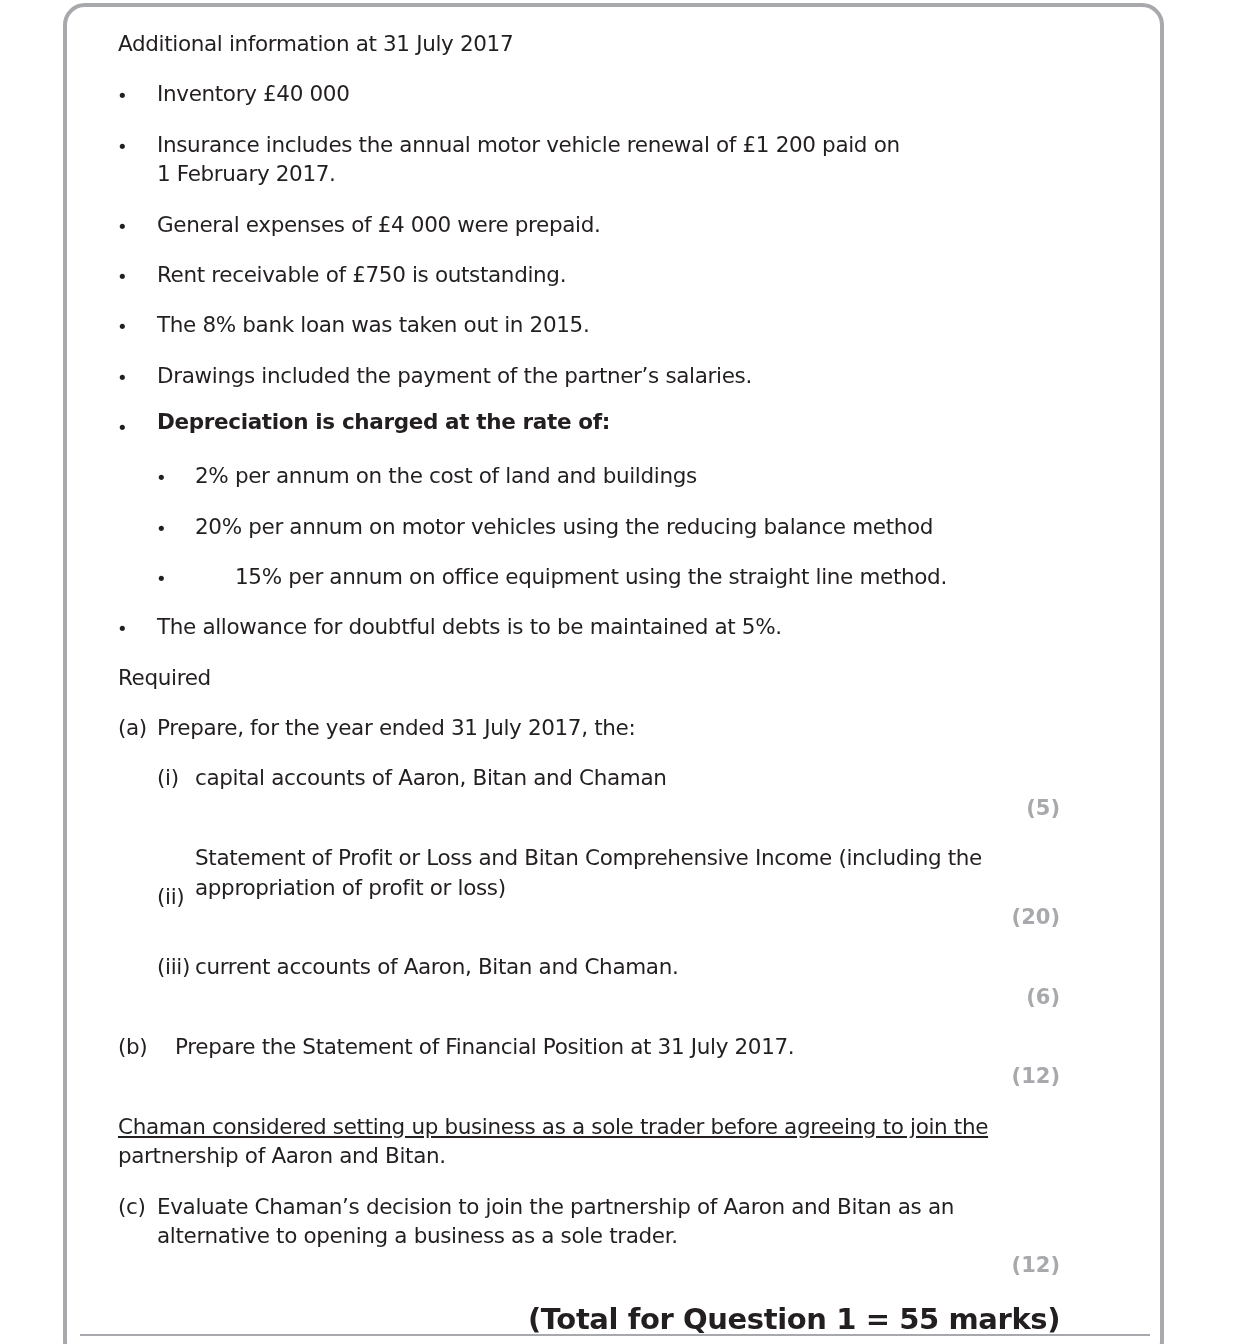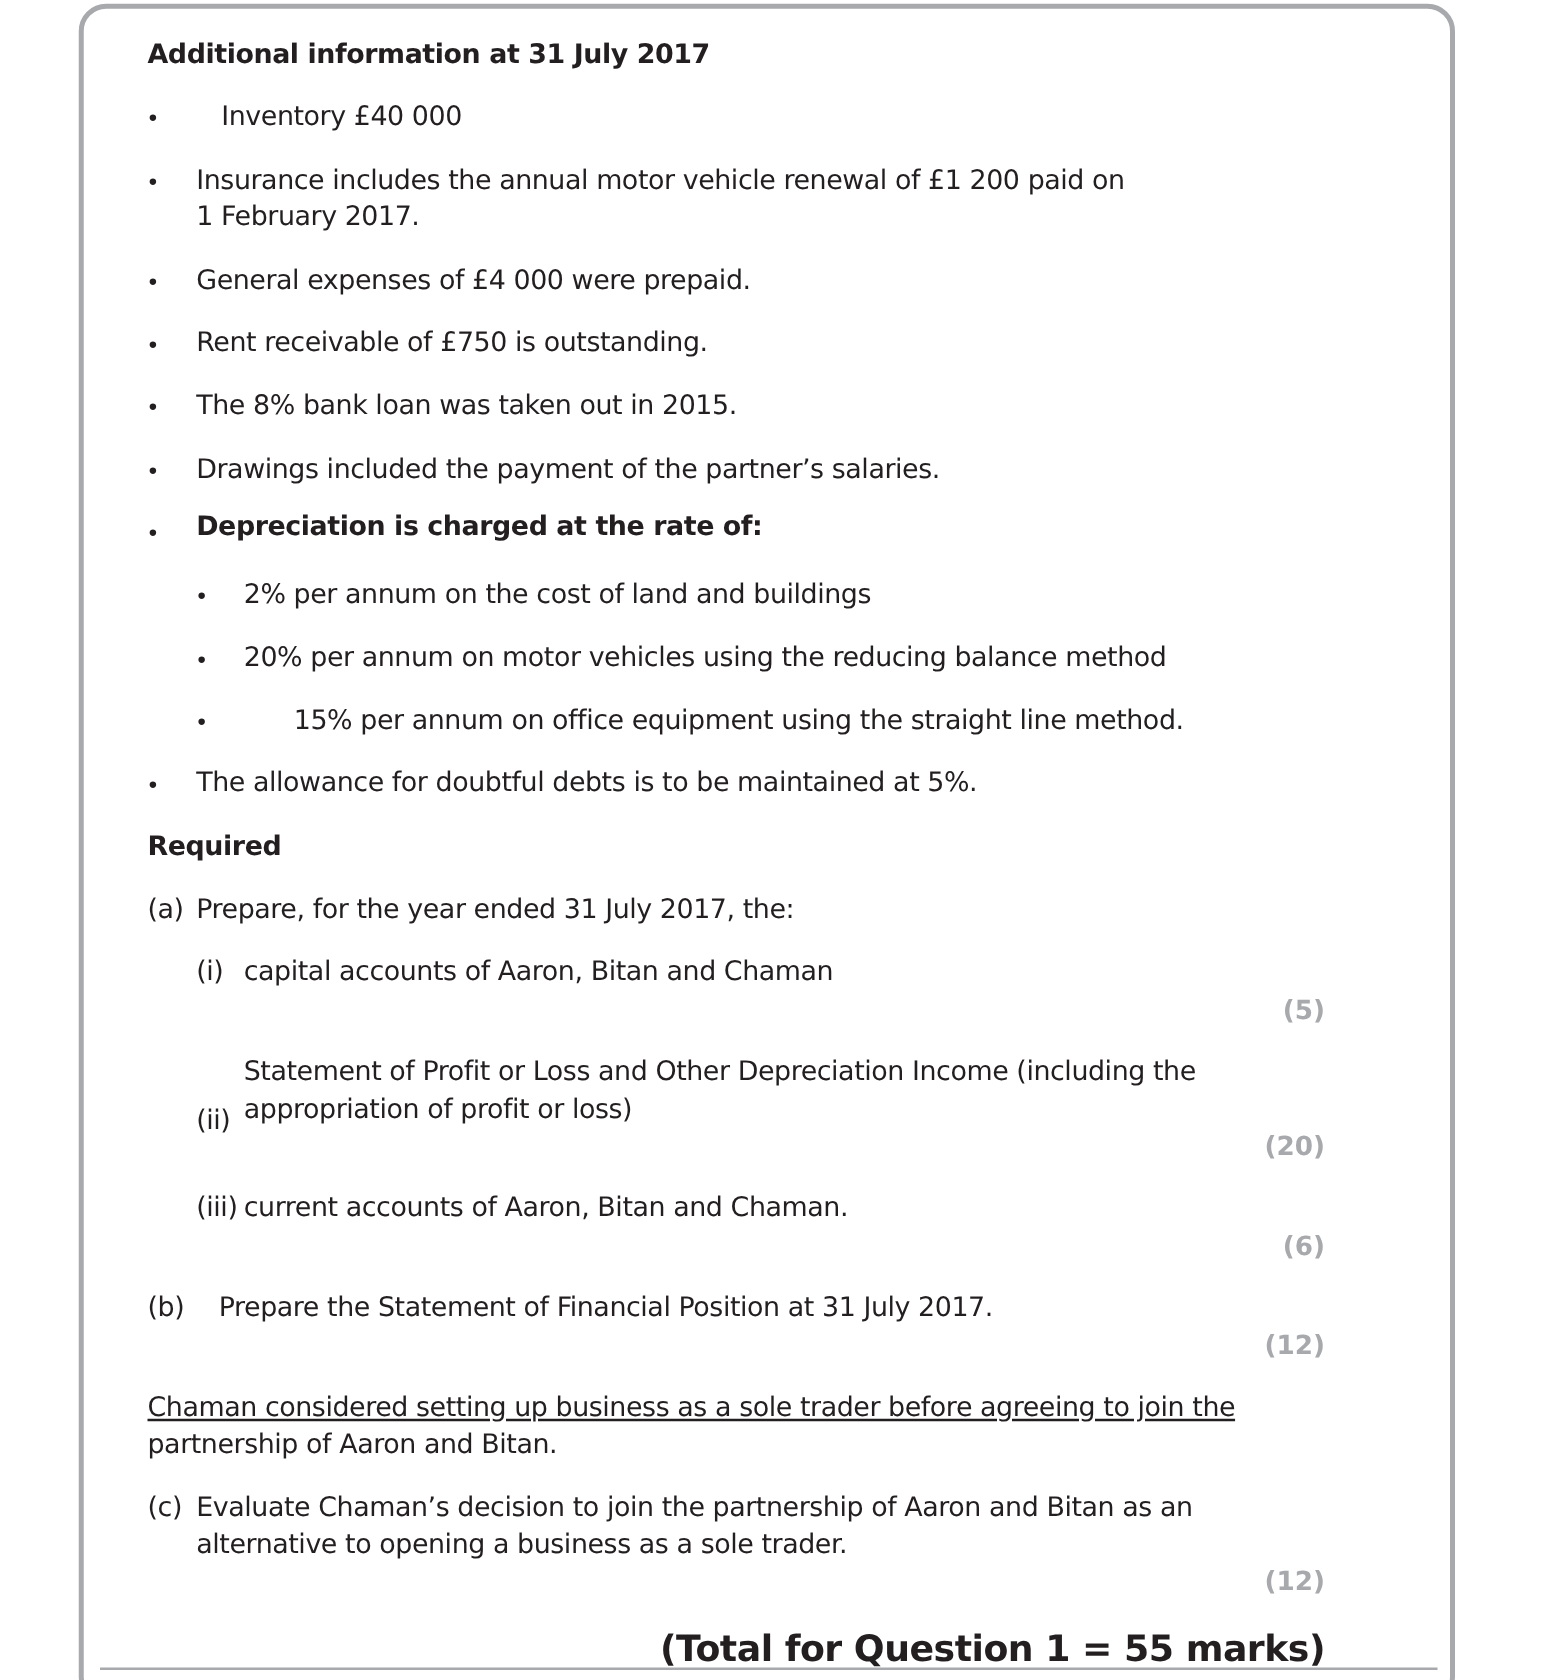--- a/index.html
+++ b/index.html
@@ -2,37 +2,37 @@
 <html><head>
 <meta charset="utf-8">
 <style>
   html, body { margin: 0; padding: 0; background: #ffffff; }
   body { width: 1234px; height: 1344px; position: relative; overflow: hidden;
          font-family: "DejaVu Sans", sans-serif; color: #231f20; }
   .frame { position: absolute; left: 63px; top: 3px; width: 1101px; height: 1360px;
            border: 4px solid #a7a9ac; border-radius: 22px; box-sizing: border-box; }
   .t { position: absolute; font-size: 21.5px; line-height: 28px; white-space: nowrap;
        letter-spacing: -0.35px; }
-  .b { font-weight: bold; }
+  .b { font-weight: normal; }
   .bul { position: absolute; font-size: 18px; line-height: 28px; }
   .marks { position: absolute; right: 174px; font-size: 21px; line-height: 28px; font-weight: bold;
            color: #a7a9ac; text-align: right; }
   .total { position: absolute; right: 174px; top: 1305px; font-size: 29px; line-height: 28px;
            font-weight: bold; letter-spacing: -0.4px; }
   .rule { position: absolute; left: 80px; top: 1334px; width: 1070px; height: 2px; background: #a7a9ac; }
 </style>
 </head>
 <body>
 
 <div class="frame"></div>
 
 <div class="t b" style="left:118px; top:30px;">Additional information at 31 July 2017</div>
 
 <div class="bul" style="left:117px; top:82px;">•</div>
-<div class="t" style="left:157px; top:80px;margin-left:20px;">Inventory £40 000</div>
+<div class="t" style="left:157px; top:80px;">Inventory £40 000</div>
 
 <div class="bul" style="left:117px; top:133px;">•</div>
 <div class="t" style="left:157px; top:131px;">Insurance includes the annual motor vehicle renewal of £1 200 paid on</div>
 <div class="t" style="left:157px; top:160px;">1 February 2017.</div>
 
 <div class="bul" style="left:117px; top:213px;">•</div>
 <div class="t" style="left:157px; top:211px;">General expenses of £4 000 were prepaid.</div>
 
 <div class="bul" style="left:117px; top:263px;">•</div>
 <div class="t" style="left:157px; top:261px;">Rent receivable of £750 is outstanding.</div>
@@ -61,21 +61,21 @@
 <div class="t b" style="left:118px; top:664px;">Required</div>
 
 <div class="t" style="left:118px; top:714px;">(a)</div>
 <div class="t" style="left:157px; top:714px;">Prepare, for the year ended 31 July 2017, the:</div>
 
 <div class="t" style="left:157px; top:764px;">(i)</div>
 <div class="t" style="left:195px; top:764px;">capital accounts of Aaron, Bitan and Chaman</div>
 <div class="marks" style="top:794px;">(5)</div>
 
 <div class="t" style="left:157px; top:844px;margin-top:39px;">(ii)</div>
-<div class="t" style="left:195px; top:844px;">Statement of Profit or Loss and Other Depreciation Income (including the</div>
+<div class="t" style="left:195px; top:844px;">Statement of Profit or Loss and Bitan Comprehensive Income (including the</div>
 <div class="t" style="left:195px; top:874px;">appropriation of profit or loss)</div>
 <div class="marks" style="top:903px;">(20)</div>
 
 <div class="t" style="left:157px; top:953px;">(iii)</div>
 <div class="t" style="left:195px; top:953px;">current accounts of Aaron, Bitan and Chaman.</div>
 <div class="marks" style="top:983px;">(6)</div>
 
 <div class="t" style="left:118px; top:1033px;">(b)</div>
 <div class="t" style="left:157px; top:1033px;margin-left:18px;">Prepare the Statement of Financial Position at 31 July 2017.</div>
 <div class="marks" style="top:1062px;">(12)</div>

